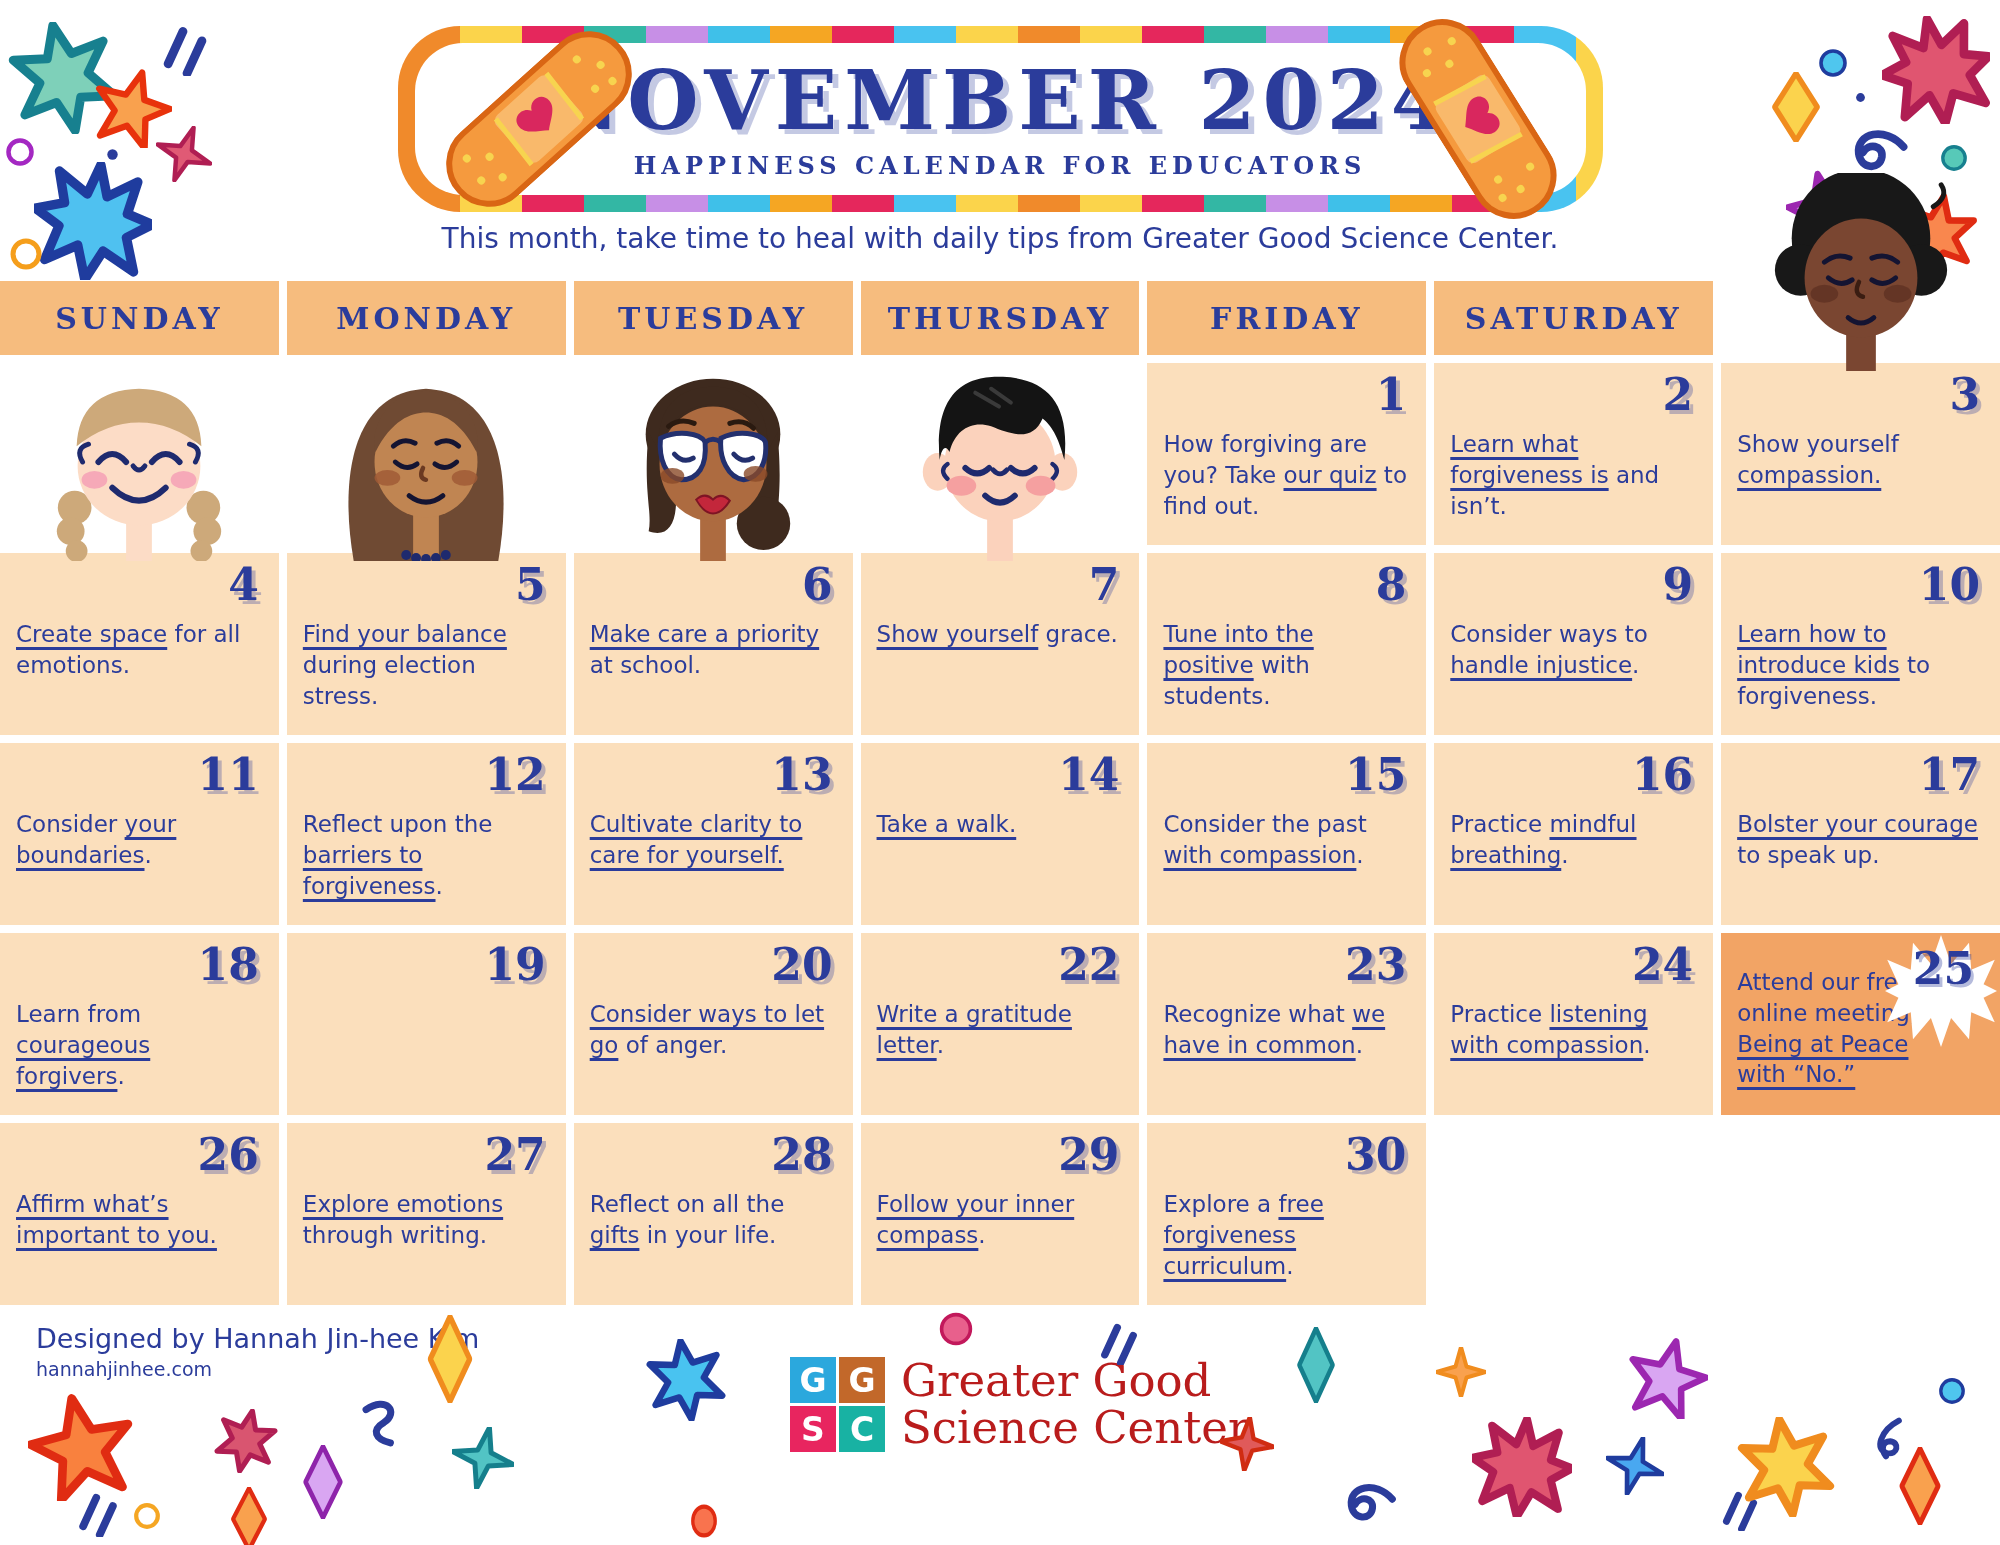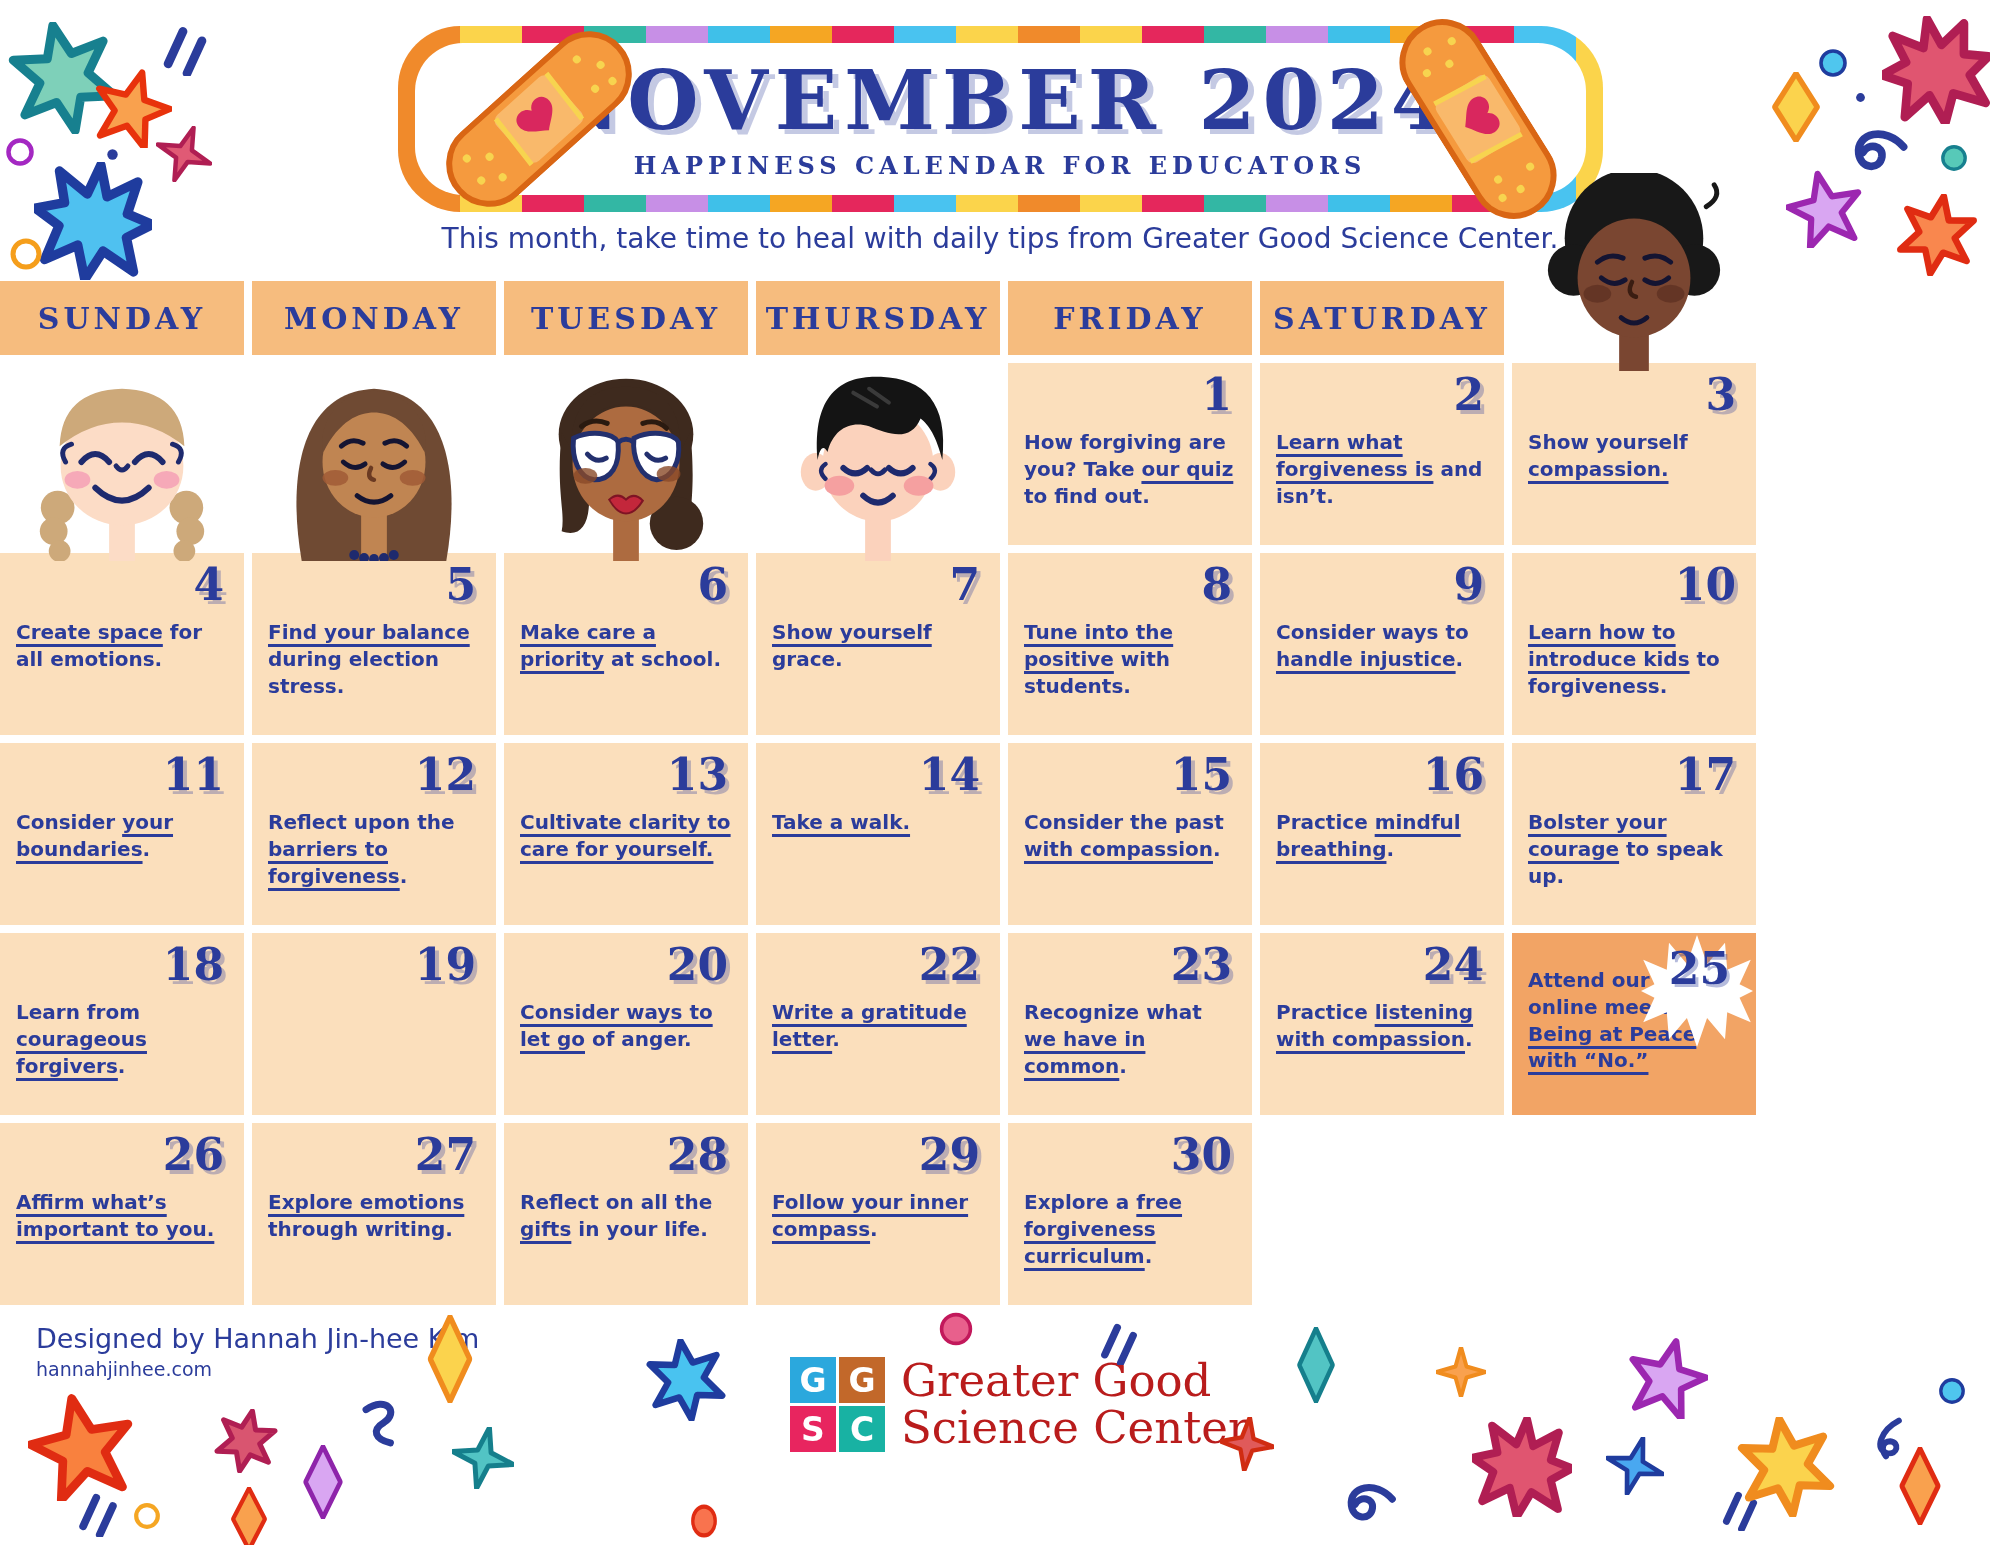--- a/index.html
+++ b/index.html
@@ -19,29 +19,29 @@
   .banner-sub{font-family:"DejaVu Serif",serif;font-weight:bold;font-size:24px;letter-spacing:5px;
     color:#2B3C9B;margin:10px 0 0;}
   .bandage{position:absolute;top:50%;}
   .bandage.left{left:14px;transform:translateY(-50%) rotate(-42deg);}
   .bandage.right{right:-2px;transform:translateY(-50%) rotate(58deg);}
 
   .tagline{margin:10px 0 26px;text-align:center;font-size:28px;color:#2B3C9B;}
 
   
   .grid{display:grid;grid-template-columns:repeat(7,1fr);grid-template-rows:74px repeat(5,182px);
-    gap:8px;width:1756px;}
+    gap:8px;width:2000px;}
   .wd{background:#F6BC7E;display:flex;align-items:center;justify-content:center;
     font-family:"DejaVu Serif",serif;font-weight:bold;font-size:30px;letter-spacing:4px;color:#2B3C9B;}
   .cell{background:#FBDFBC;position:relative;padding:8px 16px 10px;box-sizing:border-box;
     display:flex;flex-direction:column;}
   .cell.hl{background:#F2A465;}
   .num{align-self:flex-end;font-family:"DejaVu Serif",serif;font-weight:bold;font-size:44px;
     line-height:1.1;color:#2B3C9B;text-shadow:4px 4px 0 rgba(43,60,155,.30);margin-right:4px;}
-  .tip{margin:10px 0 0;font-size:20px;line-height:1.34;color:#2B3C9B;max-width:248px;font-weight:bold;}
+  .tip{margin:10px 0 0;font-size:23px;line-height:1.34;color:#2B3C9B;max-width:248px;}
   .link{text-decoration:underline;text-decoration-thickness:2.5px;text-underline-offset:5px;text-align:right;}
   .hl .num{position:absolute;top:12px;right:22px;z-index:2;text-shadow:3px 3px 0 rgba(43,60,155,.35);}
   .hl .tip{margin-top:26px;max-width:190px;}
   .burst{position:absolute;top:2px;right:0;z-index:1;}
   .face-cell{position:relative;background:transparent;}
   .face-cell svg{position:absolute;left:50%;bottom:-16px;transform:translateX(-50%);z-index:3;}
 
   
   .footer{position:relative;width:2000px;height:235px;}
   .credit{position:absolute;left:36px;top:18px;color:#2B3C9B;}

